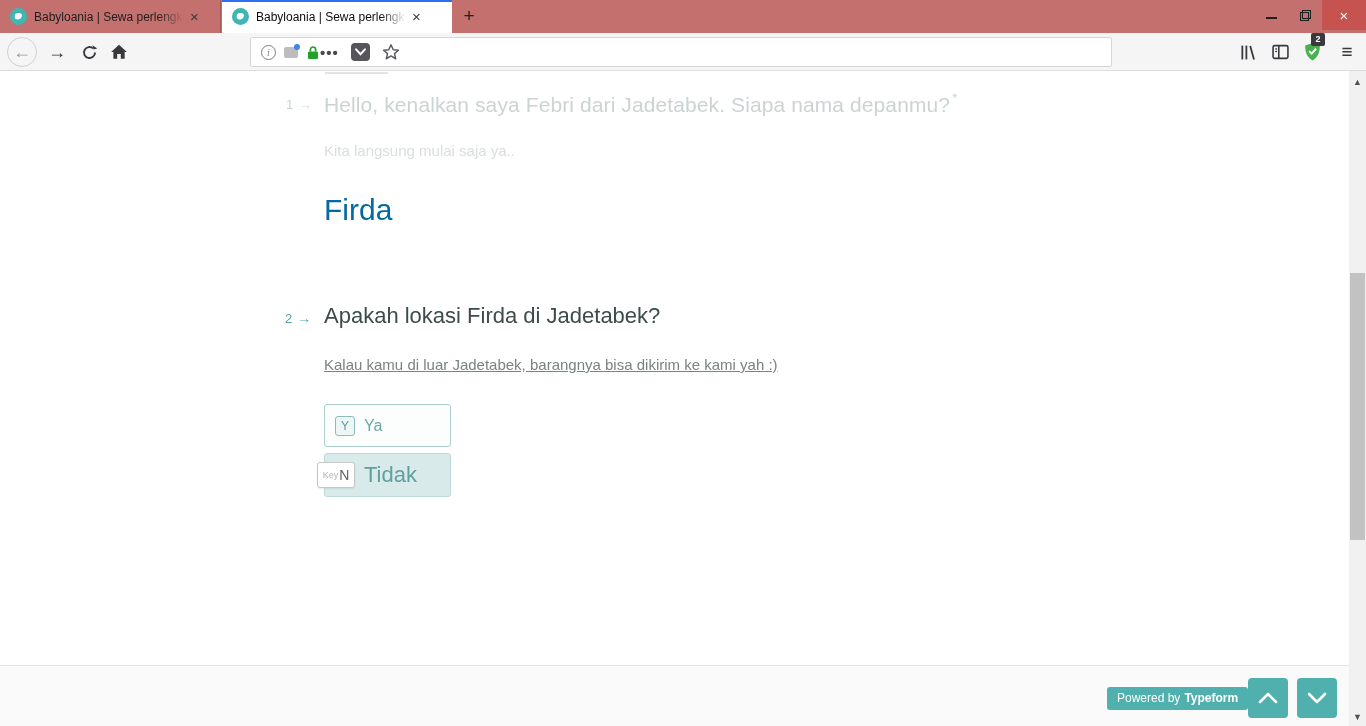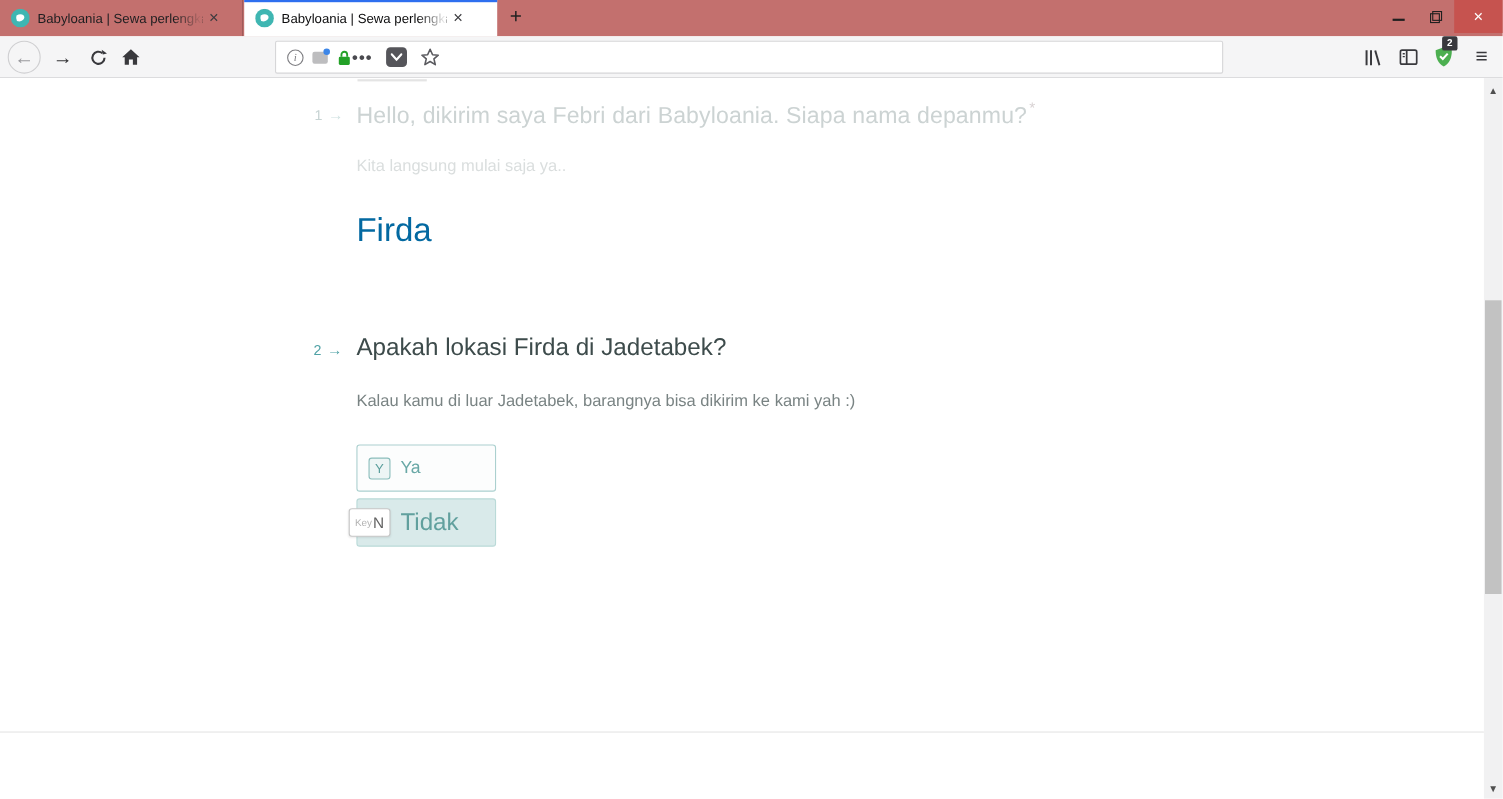--- a/index.html
+++ b/index.html
@@ -57,21 +57,21 @@
   .q-num { font-size:13px; }
   .q-arrow { font-size:14px; }
   .q1 .q-num { color:#c7d3d3; } .q1 .q-arrow { color:#cfe1e1; }
   .q2 .q-num { color:#50a2a6; } .q2 .q-arrow { color:#50a2a6; }
   .m1 { left:286px; top:25px; } .m2 { left:285px; top:239px; }
   .q1-title { position:absolute; left:324px; top:19px; font-size:21px; color:#ccd3d3; letter-spacing:0.1px; }
   .req-star { font-size:14px; vertical-align:9px; color:#d8d2d3; margin-left:2px; }
   .q1-sub { position:absolute; left:324px; top:71px; font-size:15px; color:#dadede; }
   .q1-answer { position:absolute; left:324px; top:122px; font-size:30px; color:#0369a1; }
   .q2-title { position:absolute; left:324px; top:232px; font-size:22px; color:#3d4b4b;text-align:right; }
-  .q2-sub { position:absolute; left:324px; top:285px; font-size:15px; color:#798383; }
+  .q2-sub { position:absolute; left:324px; top:285px; font-size:15px; color:#798383;text-decoration:underline; }
 
   .opt-btn { position:absolute; left:324px; width:127px; border-radius:3px; display:flex; align-items:center; cursor:pointer; }
   .opt-ya { top:333px; height:43px; background:#fcfdfd; border:1px solid #abd0cf; }
   .key-badge { width:20px; height:20px; margin-left:10px; background:#edf5f5; border:1px solid #8abdbb; border-radius:3px; color:#5a9e9c; font-size:12px; display:flex; align-items:center; justify-content:center; }
   .opt-ya .opt-label { font-size:16px; color:#69a8a6; margin-left:9px; }
   .opt-tidak { top:382px; height:44px; background:#d9eaea; border:1px solid #badad8; }
   .opt-tidak .opt-label { font-size:22px; color:#61a09e; margin-left:39px; }
   .key-tip { position:absolute; left:317px; top:391px; width:38px; height:26px; background:#fff; border:1px solid #c6c6c6; border-radius:3px; box-shadow:0 1px 2px rgba(0,0,0,0.08); display:flex; align-items:center; justify-content:center; gap:1px; }
   .key-tip .k-pre { font-size:9px; color:#b3b3b3; }
   .key-tip .k-key { font-size:14px; color:#636363; }
@@ -207,21 +207,21 @@
     </div>
 
   <div class="content">
     <div class="frag-line"></div>
 
     <div class="q1">
       <div class="q-marker m1">
         <span class="q-num">1</span>
         <span class="q-arrow">→</span>
       </div>
-      <div class="q1-title"><span>Hello, dikirim saya Febri dari Babyloania. Siapa nama depanmu?</span><span class="req-star">*</span></div>
+      <div class="q1-title"><span>Hello, kenalkan saya Febri dari Jadetabek. Siapa nama depanmu?</span><span class="req-star">*</span></div>
       <div class="q1-sub">Kita langsung mulai saja ya..</div>
       <div class="q1-answer">Firda</div>
     </div>
 
     <div class="q2">
       <div class="q-marker m2">
         <span class="q-num">2</span>
         <span class="q-arrow">→</span>
       </div>
       <div class="q2-title">Apakah lokasi Firda di Jadetabek?</div>
@@ -235,20 +235,33 @@
       <div class="opt-btn opt-tidak">
         <div class="opt-label">Tidak</div>
       </div>
       <div class="key-tip">
         <span class="k-pre">Key</span>
         <span class="k-key">N</span>
       </div>
     </div>
 
     <div class="footer-divider"></div>
+    <div class="footer">
+      <div class="powered"><span>Powered by</span><b>Typeform</b></div>
+      <div class="nav-sq nav-up">
+        <svg width="20" height="12" viewBox="0 0 20 12">
+            <polyline points="2,10 10,2 18,10" fill="none" stroke="#fff" stroke-width="2.6" stroke-linecap="round" stroke-linejoin="round"></polyline>
+          </svg>
+      </div>
+      <div class="nav-sq nav-down">
+        <svg width="20" height="12" viewBox="0 0 20 12">
+            <polyline points="2,2 10,10 18,2" fill="none" stroke="#fff" stroke-width="2.6" stroke-linecap="round" stroke-linejoin="round"></polyline>
+          </svg>
+      </div>
+    </div>
   </div>
 
   <div class="scrollbar">
     <div class="sb-arrow sb-up">▲</div>
     <div class="sb-thumb"></div>
     <div class="sb-arrow sb-down">▼</div>
   </div>
 
 </div>
 

